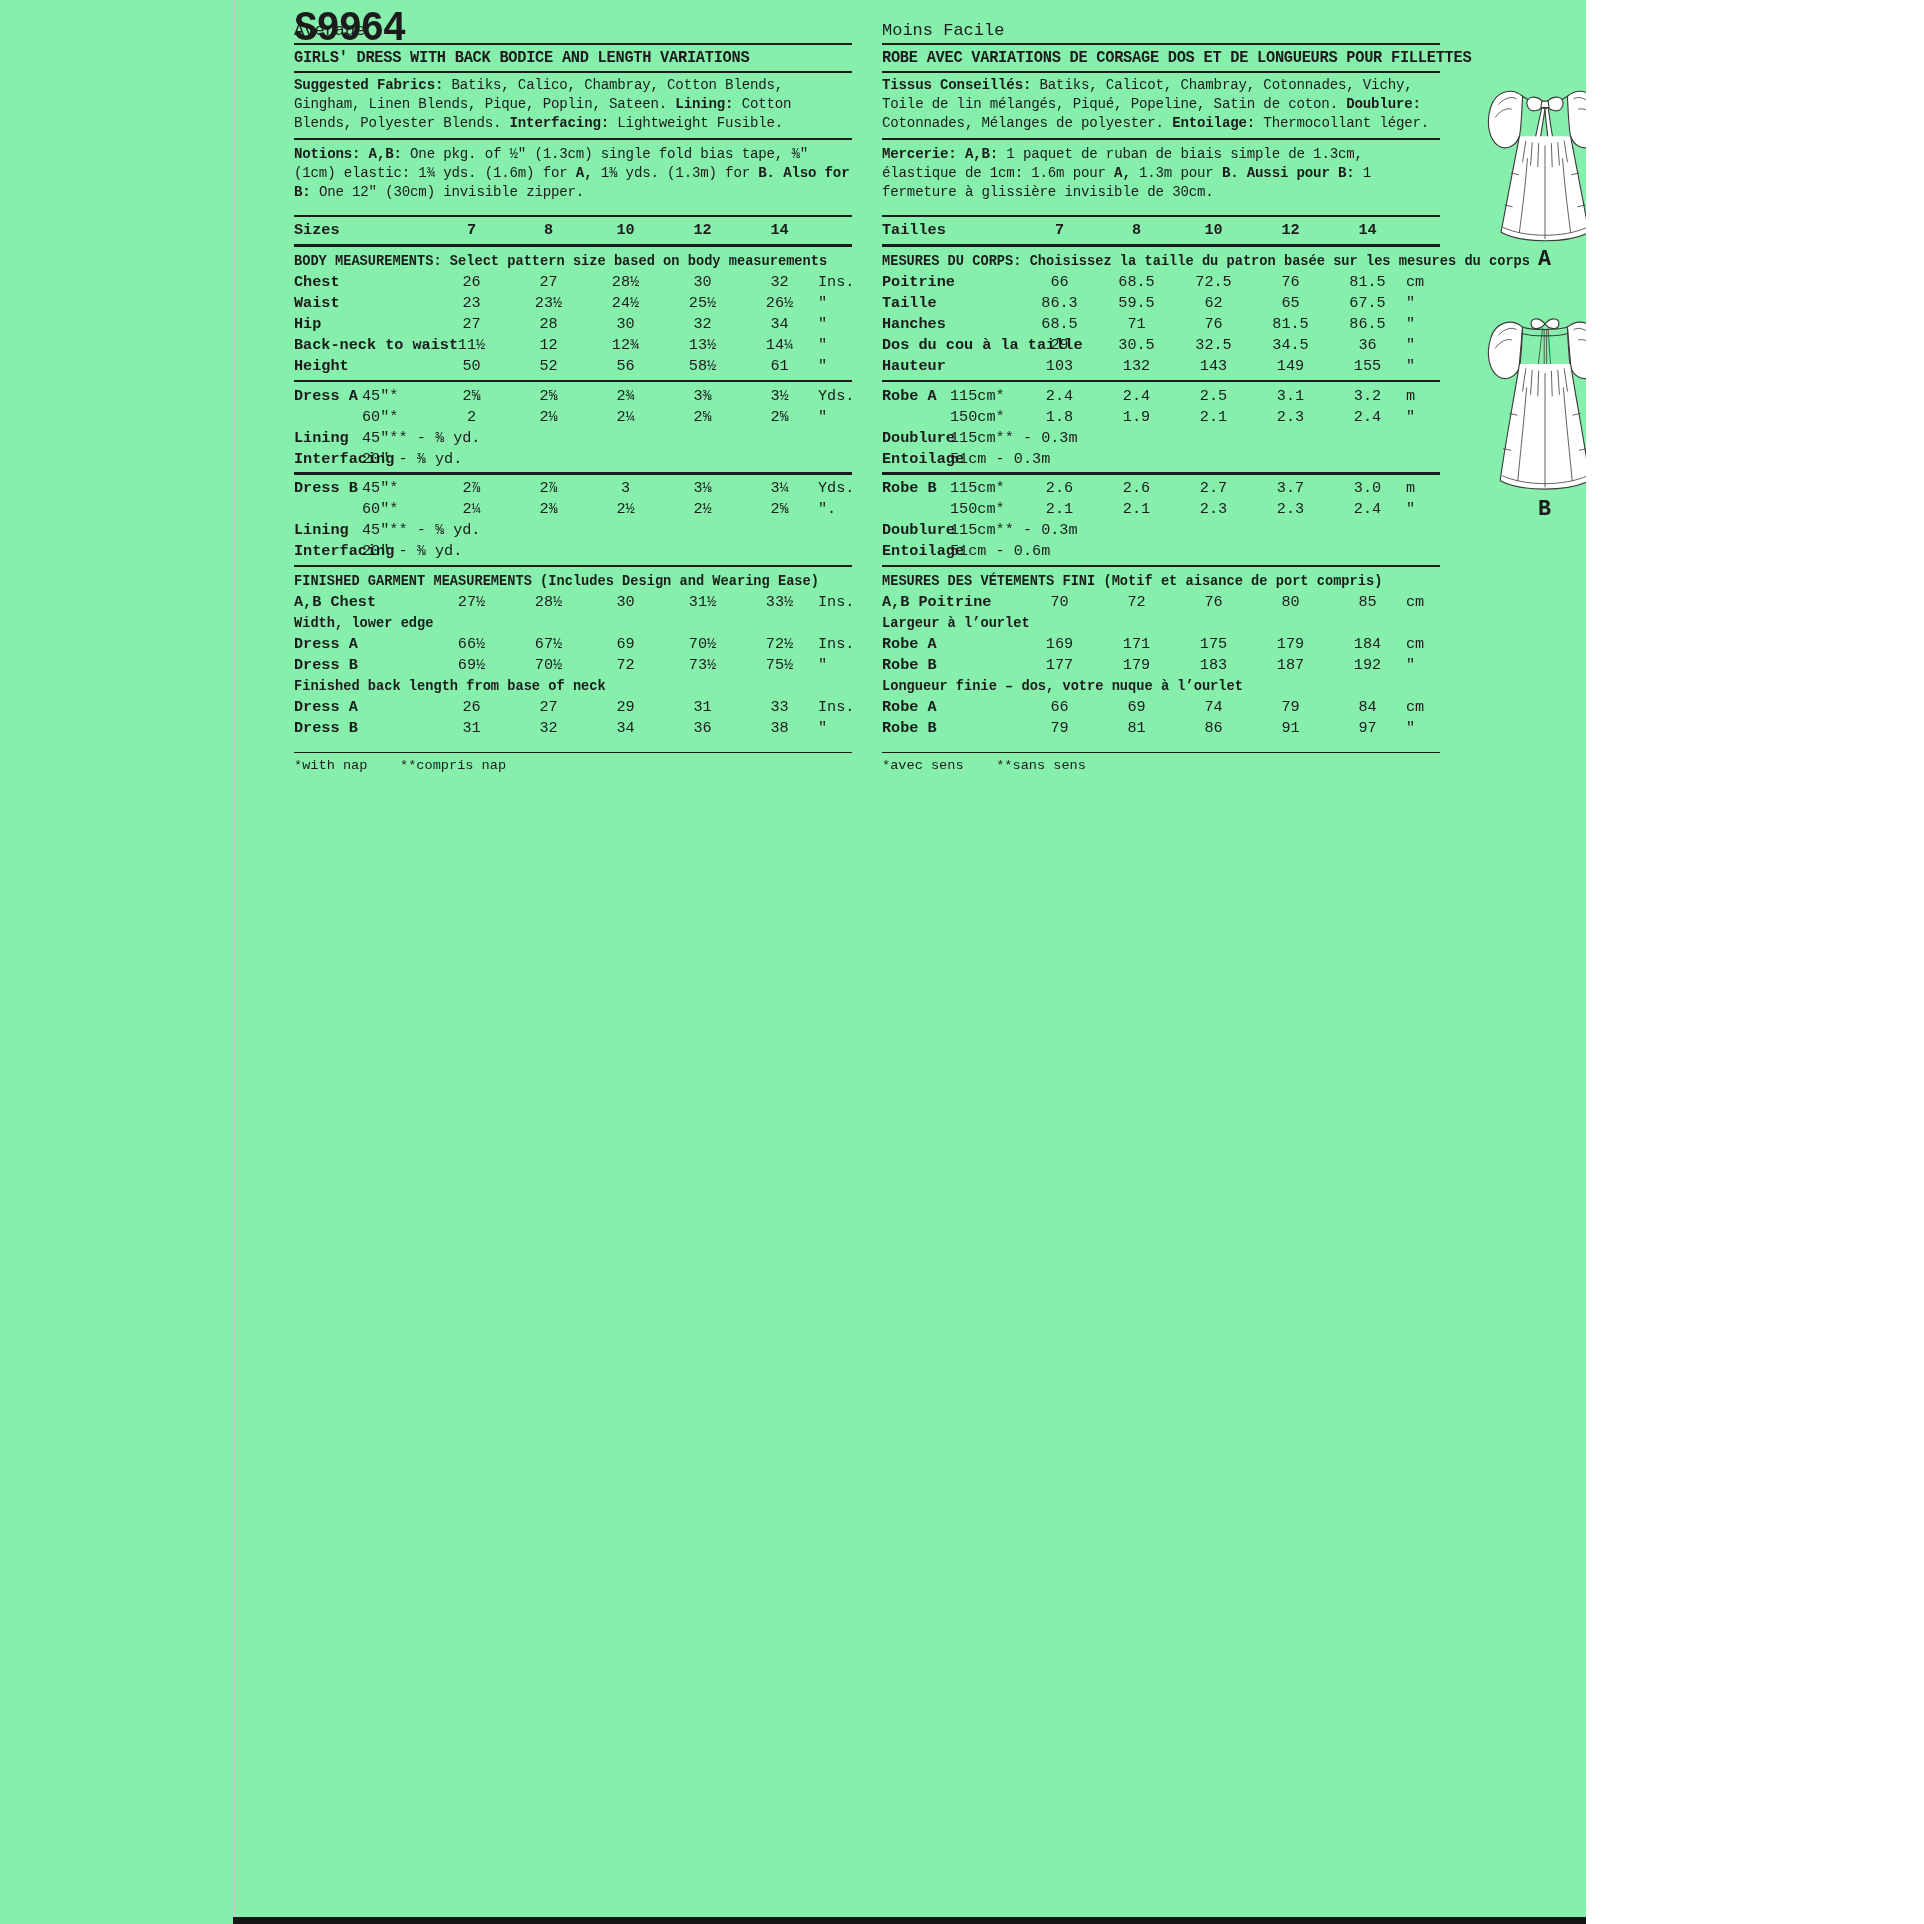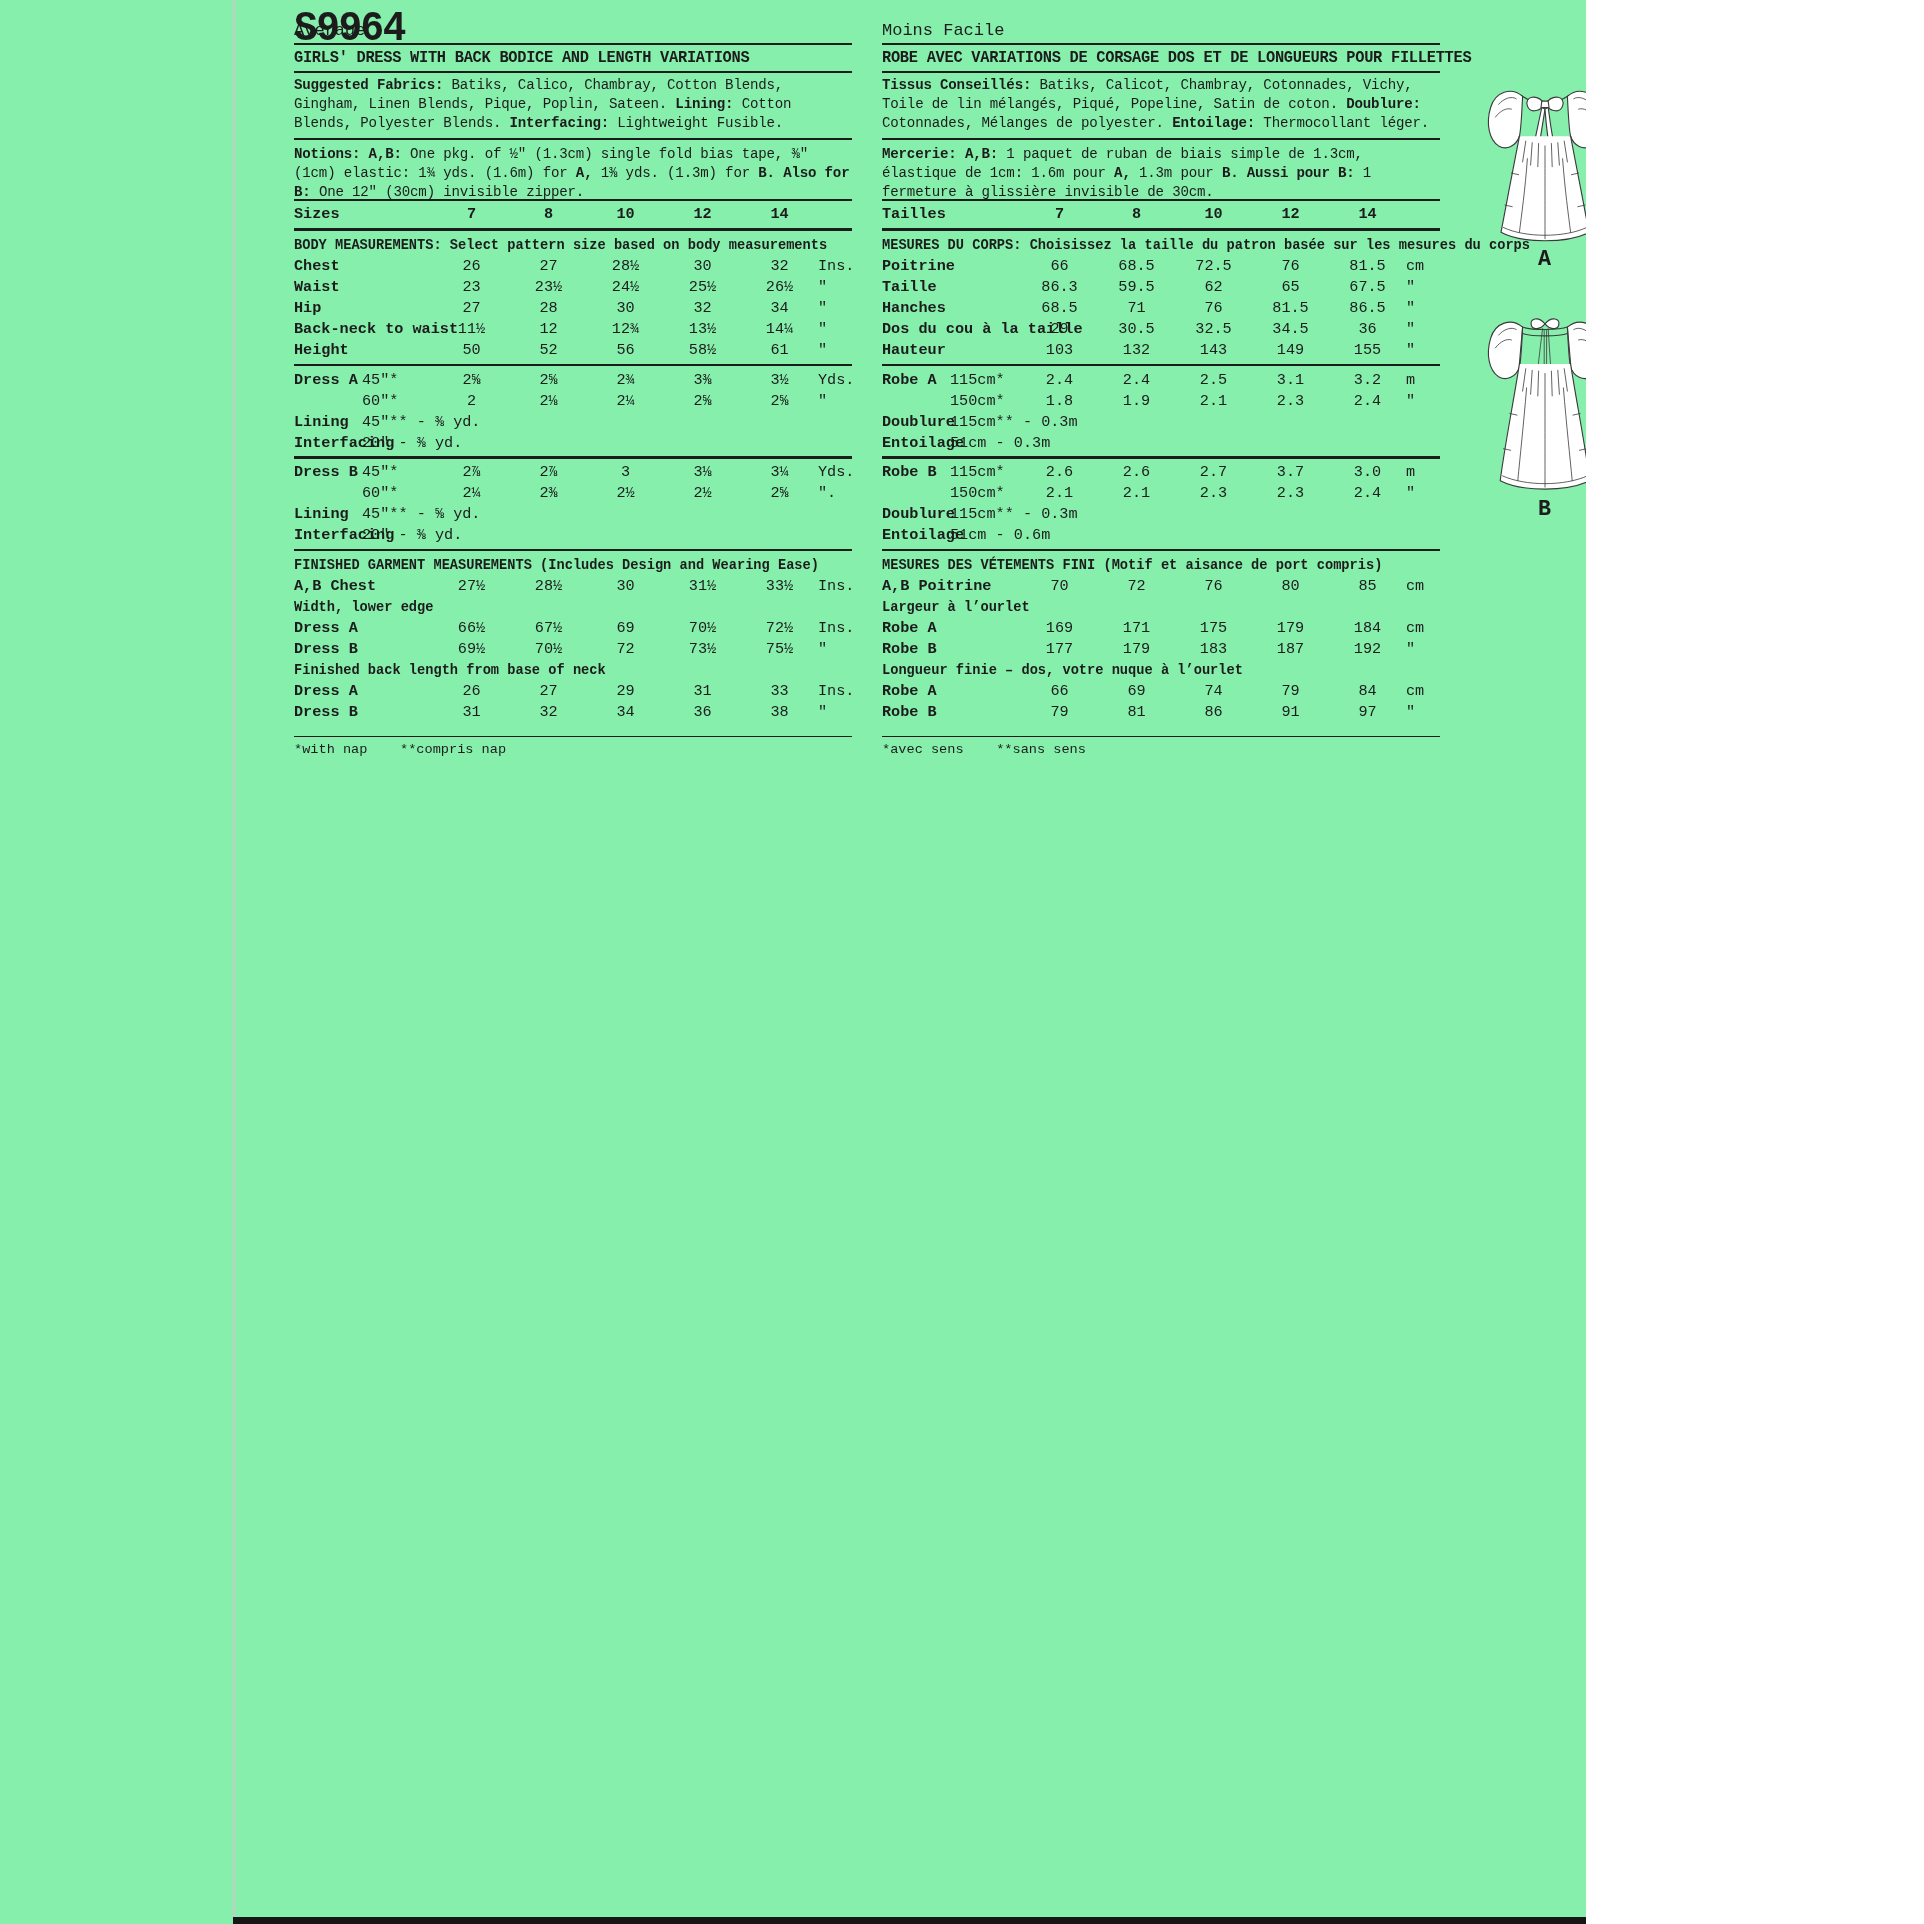--- a/index.html
+++ b/index.html
@@ -21,21 +21,21 @@
   .r1{top:43px;height:2.4px;}
   .r2{top:71px;height:1.6px;}
   .r3{top:138px;height:1.6px;}
   .doc-title{position:absolute;top:49px;left:0;font-size:16px;font-weight:bold;white-space:nowrap;
              letter-spacing:-0.3px;transform:scaleX(.96);transform-origin:0 0;}
   .para{position:absolute;left:0;width:600px;font-size:15.2px;line-height:19px;letter-spacing:-0.2px;
         transform:scaleX(.93);transform-origin:0 0;}
   .para-fabrics{top:76px;}
   .para-notions{top:145px;}
 
-  .tbl{position:absolute;top:199px;left:0;width:558px;}
+  .tbl{position:absolute;top:215px;left:0;width:558px;}
   .rule{width:100%;background:#1c1c1c;}
   .rule.w2{height:1.6px;margin:0 0 3.2px 0;}
   .rule.w3{height:2.4px;margin:3.2px 0;}
   .rule.w4{height:3.2px;margin:3.2px 0;}
   .trow{display:flex;align-items:center;height:21px;font-size:15.2px;white-space:nowrap;}
   .trow span{display:inline-block;}
   .c-label{width:68px;flex:none;font-weight:bold;overflow:visible;}
   .c-sub{width:71px;flex:none;}
   .c-val{width:77px;flex:none;text-align:center;}
   .c-unit{flex:1;padding-right:1.6px;}

